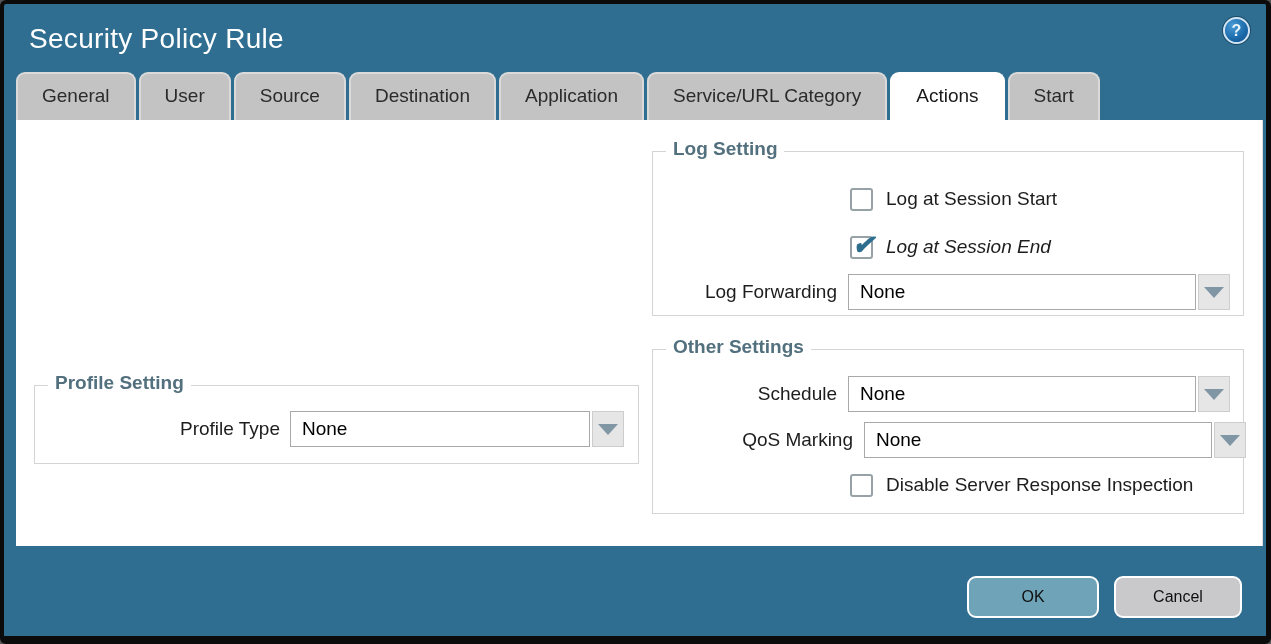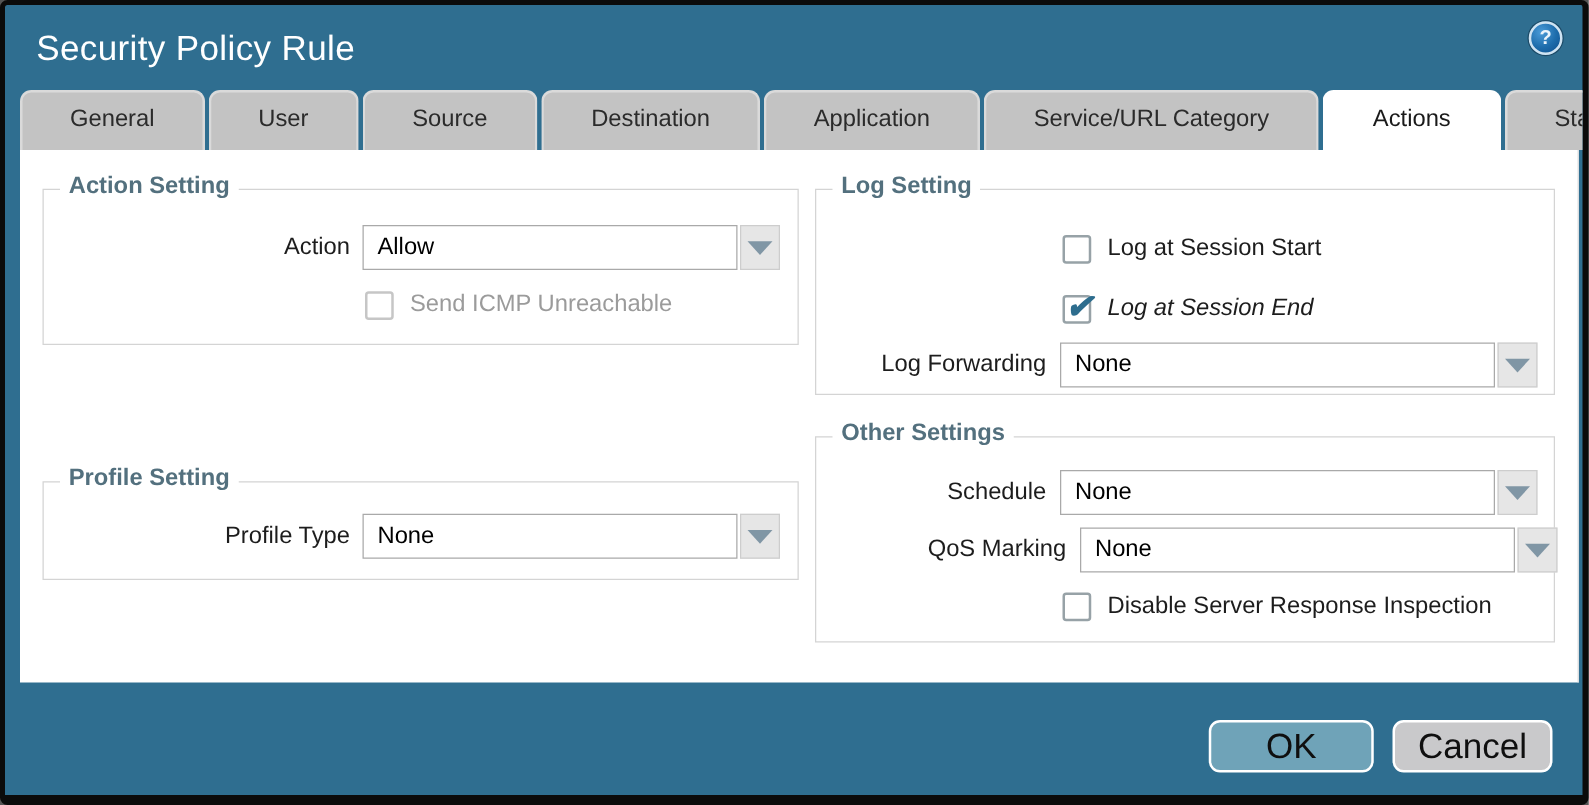--- a/index.html
+++ b/index.html
@@ -29,21 +29,21 @@
     border:2px solid #cfe3f2;box-shadow:0 0 0 1px #1d4a66;
     color:#eaf4fb;font-weight:bold;font-size:16px;
     display:flex;align-items:center;justify-content:center;cursor:pointer;
   }
   
   .tabstrip{
     position:absolute;left:12px;top:68px;height:48px;
     display:flex;gap:3px;align-items:flex-end;
   }
   .tab{
-    height:48px;line-height:44px;padding:0 38px;
+    height:48px;line-height:44px;padding:0 24px;
     background:var(--tab_bg);color:#2b2b2b;font-size:19px;
     border:2px solid #dadada;border-bottom:none;
     border-radius:9px 9px 0 0;cursor:pointer;white-space:nowrap;
   }
   .tab.active{background:#fff;border-color:#fff;color:#1a1a1a;}
   
   .content{
     position:absolute;left:12px;top:116px;width:1247px;height:426px;
     background:#fff;border-right:1px solid #e0e0e0;
   }
@@ -86,21 +86,21 @@
   .cb.checked::after{
     content:"\2714";position:absolute;left:0px;top:-9px;
     font-size:27px;font-weight:bold;color:var(--check_color);
   }
   .cb-lbl{font-size:19px;color:#1d1d1d;white-space:nowrap;}
   .cb-row.disabled .cb{border-color:#c6c6c6;cursor:default;}
   .cb-row.disabled .cb-lbl{color:#9b9b9b;}
   
   .btn{
     position:absolute;top:572px;height:42px;border-radius:9px;
-    border:2px solid #fff;font-size:28px;color:#0f0f0f;
+    border:2px solid #fff;font-size:16px;color:#0f0f0f;
     display:flex;align-items:center;justify-content:center;cursor:pointer;
     font-family:"Liberation Sans",sans-serif;
   }
   .btn-ok{left:963px;width:132px;background:var(--ok_bg);}
   .btn-cancel{left:1110px;width:128px;background:#C9C9CB;}
 </style>
 </head>
 <body>
 
 <div class="dialog">
@@ -114,36 +114,20 @@
     <div class="tab">Source</div>
     <div class="tab">Destination</div>
     <div class="tab">Application</div>
     <div class="tab">Service/URL Category</div>
     <div class="tab active">Actions</div>
     <div class="tab">Start</div>
   </div>
 
   <div class="content">
 
-    <div class="fieldset fs-action col-l">
-      <div class="legend">Action Setting</div>
-      <div class="row" style="left:0;top:28px;">
-        <div class="lbl">Action</div>
-        <div class="dd">
-          <div class="dd-box w-l">Allow</div>
-          <div class="dd-btn">
-            <div class="dd-arrow"></div>
-          </div>
-        </div>
-      </div>
-      <div class="cb-row disabled" style="left:257px;top:79px;">
-        <div class="cb"></div>
-        <div class="cb-lbl">Send ICMP Unreachable</div>
-      </div>
-    </div>
 
     <div class="fieldset fs-profile col-l">
       <div class="legend">Profile Setting</div>
       <div class="row" style="left:0;top:25px;">
         <div class="lbl">Profile Type</div>
         <div class="dd">
           <div class="dd-box w-l">None</div>
           <div class="dd-btn">
             <div class="dd-arrow"></div>
           </div>

